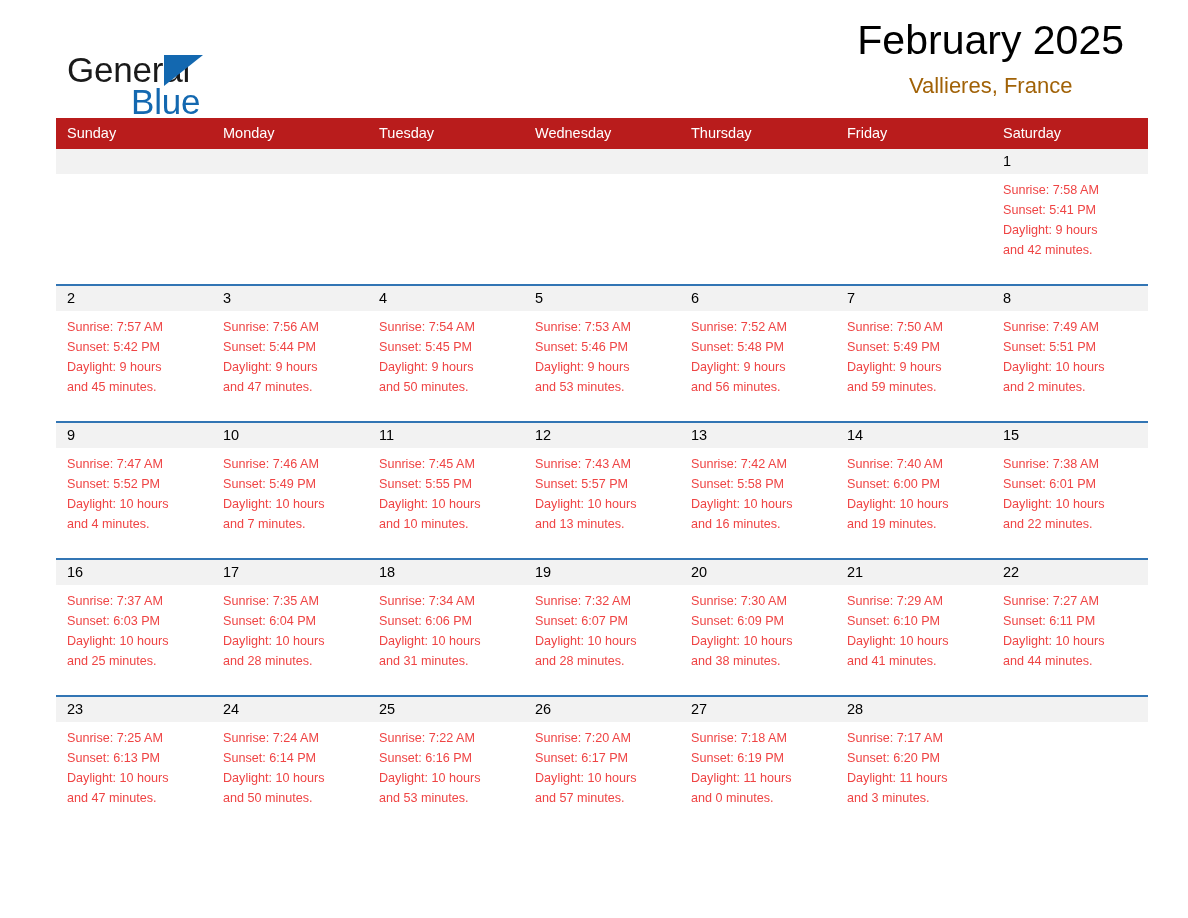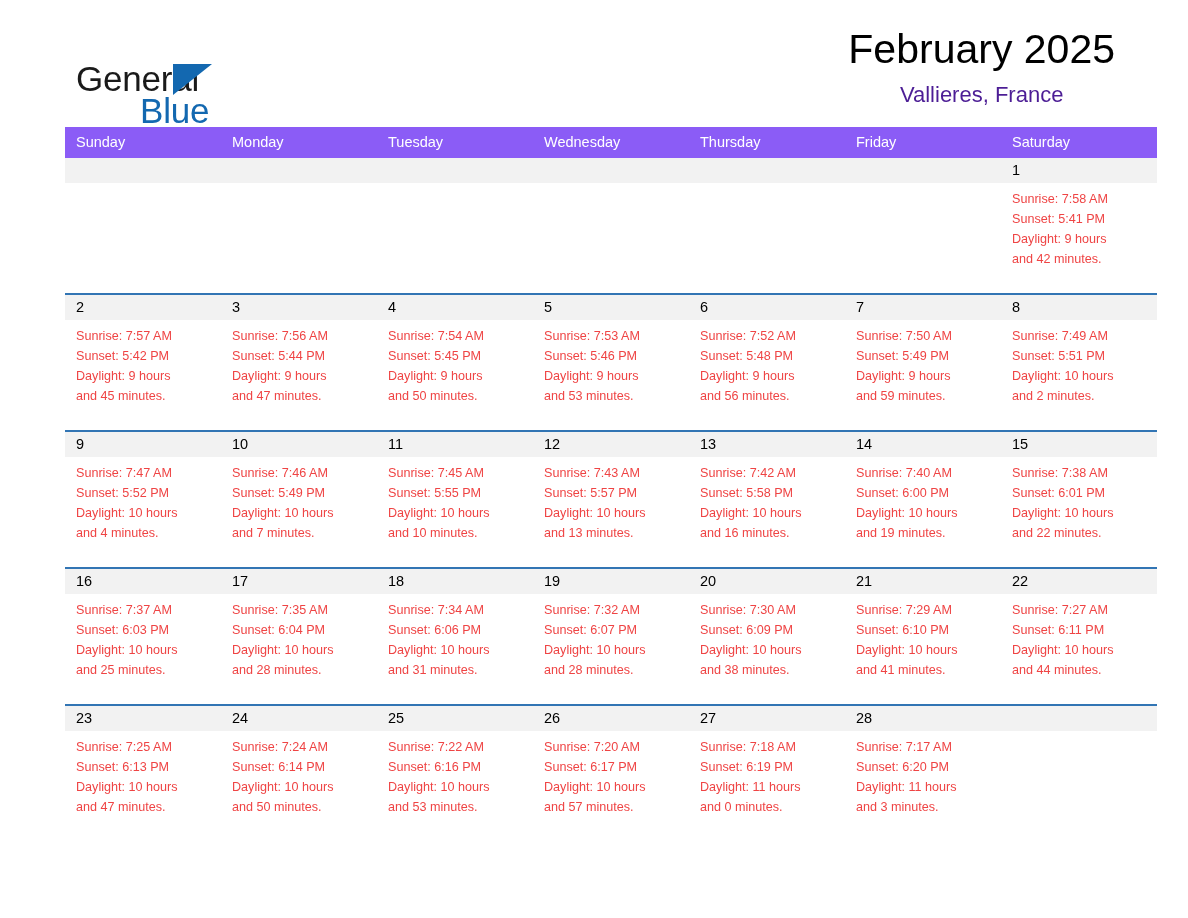--- a/index.html
+++ b/index.html
@@ -14,21 +14,21 @@
     height: 918px;
     font-family: "Liberation Sans", sans-serif;
     color: #000000;
     overflow: hidden;
   }
 
   .page {
     position: relative;
     width: 1188px;
     height: 918px;
-    padding: 17px;
+    padding: 8px;
   }
 
   
   .top-bar {
     position: relative;
     height: 110px;
     margin: 0 48px;
   }
 
   .logo {
@@ -81,35 +81,35 @@
     line-height: 52px;
     font-weight: normal;
     color: #000000;
     letter-spacing: 0px;
     margin: 0;
   }
   .cal-subtitle {
     font-size: 22px;
     line-height: 32px;
     font-weight: normal;
-    color: #4c1d95;
+    color: #a16207;
     margin: 4px 0 0 0;
   }
 
   
   .calendar {
     margin: 0 48px;
     width: 1092px;
     border-collapse: collapse;
     table-layout: fixed;
   }
   .calendar col { width: 156px; }
 
   thead th {
-    background: #8b5cf6;
+    background: #b91c1c;
     color: #ffffff;
     font-size: 14.5px;
     font-weight: normal;
     text-align: left;
     padding: 7px 0 8px 11px;
     height: 30px;
     vertical-align: middle;
     border: none;
   }
 

